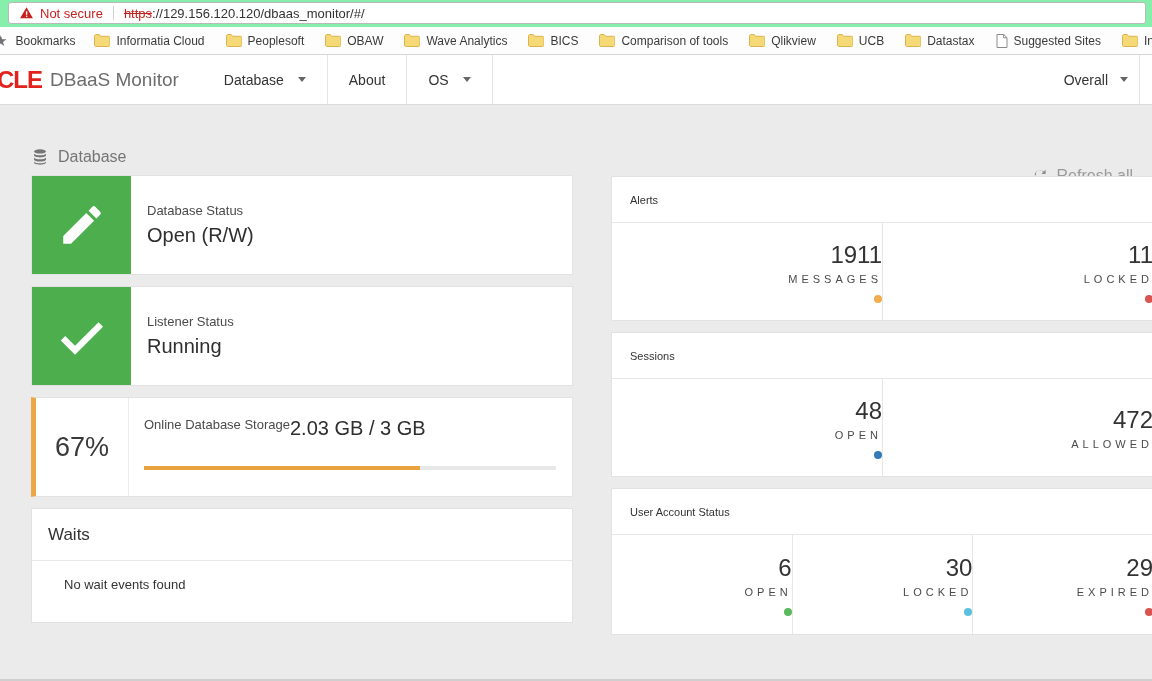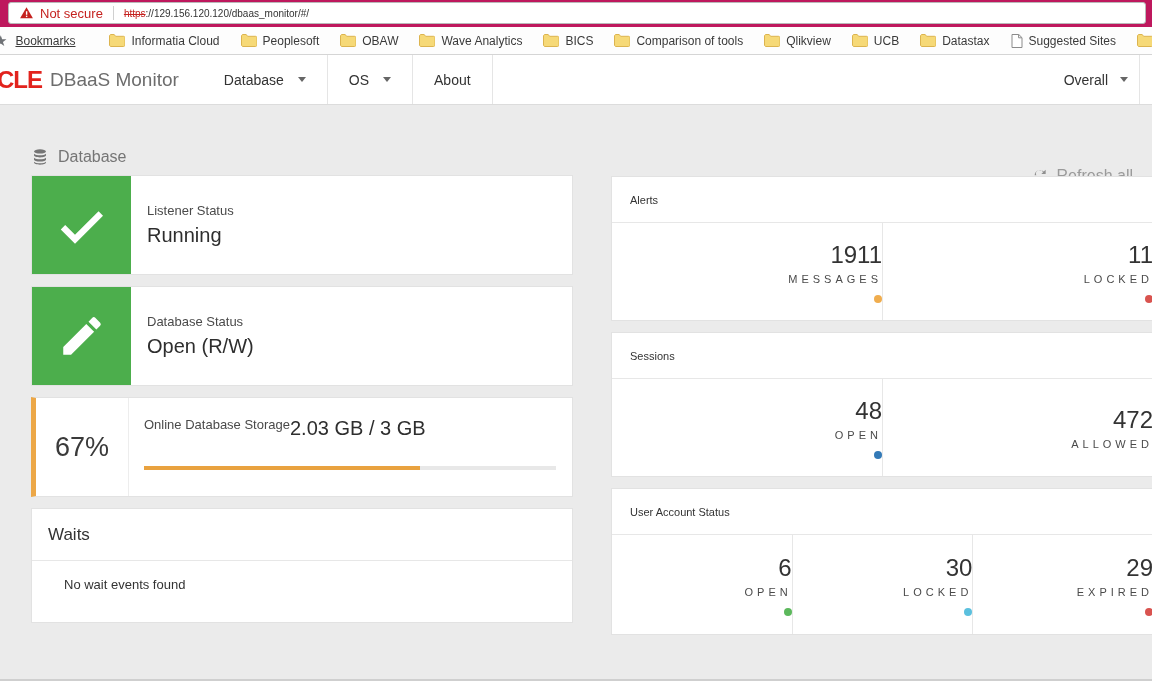--- a/index.html
+++ b/index.html
@@ -1,36 +1,36 @@
 <!DOCTYPE html>
 <html><head>
 <meta charset="utf-8">
 <style>
   * { margin:0; padding:0; box-sizing:border-box; }
   html,body { width:1152px; height:681px; overflow:hidden; }
   body { font-family:"Liberation Sans", sans-serif; background:#ebebeb; }
   .viewport { position:relative; width:1152px; height:681px; background:#ebebeb; overflow:hidden; }
 
   
-  .chrome-top { position:absolute; top:0; left:0; right:0; height:27px; background:#be185d; }
+  .chrome-top { position:absolute; top:0; left:0; right:0; height:27px; background:#86efac; }
   .omnibox { position:absolute; top:2px; left:8px; right:6px; height:22px; background:#fff;
              border:1px solid #b9b9b9; border-radius:3px; display:flex; align-items:center; padding:0 10px; }
   .warn-icon { width:15px; height:14px; margin-right:6px; flex:none; }
   .not-secure { color:#c5221f; font-size:13px; white-space:nowrap; }
   .omni-sep { width:1px; height:14px; background:#d0d0d0; margin:0 10px; }
-  .url { font-size:10px; color:#333; white-space:nowrap; }
+  .url { font-size:13px; color:#333; white-space:nowrap; }
   .url .scheme { color:#c5221f; text-decoration:line-through; text-decoration-color:#c5221f; }
 
   .bookmarks-bar { position:absolute; top:27px; left:0; right:0; height:28px; background:#fdfdfd;
                    border-bottom:1px solid #d5d5d5; display:flex; align-items:center; overflow:hidden;
                    font-size:12px; color:#3a3a3a; white-space:nowrap; }
   .bm-star { color:#6f7276; font-size:15px; margin:0 8px 0 -6px; }
   .bm-item { display:flex; align-items:center; margin-right:21px; cursor:default; flex:none; }
   .bm-item .ic { margin-right:6px; display:inline-flex; }
-  .bm-label-first { margin-right:34px; flex:none;text-decoration:underline; }
+  .bm-label-first { margin-right:19px; flex:none; }
 
   
   .app-header { position:absolute; top:55px; left:0; right:0; height:50px; background:#fff;
                 border-bottom:1px solid #dcdcdc; display:flex; align-items:stretch; }
   .logo { font-size:24px; font-weight:bold; color:#e2231d; letter-spacing:-1px; line-height:49px; margin-left:-3px; }
   .app-title { font-size:19px; color:#6d6d6d; line-height:49px; margin:0 24px 0 8px; }
   .nav-item { display:flex; align-items:center; padding:0 21px; font-size:14px; color:#333;
               border-right:1px solid #e5e5e5; cursor:pointer; }
   .caret { display:inline-block; width:0; height:0; margin-left:14px;
            border-left:4px solid transparent; border-right:4px solid transparent; border-top:5px solid #666; }
@@ -196,25 +196,25 @@
   </div>
 
   <div class="app-header">
     <span class="logo">CLE</span>
     <span class="app-title">DBaaS Monitor</span>
     <div class="nav-item">
       <span>Database</span>
       <span class="caret"></span>
     </div>
     <div class="nav-item">
+      <span>About</span>
+    </div>
+    <div class="nav-item">
       <span>OS</span>
       <span class="caret"></span>
-    </div>
-    <div class="nav-item">
-      <span>About</span>
     </div>
     <div class="hdr-spacer"></div>
     <div class="overall-item">
       <span>Overall</span>
       <span class="caret" style="margin-left:12px;"></span>
     </div>
     <div class="edge-divider"></div>
   </div>
 
   <div class="section-row">
@@ -237,39 +237,39 @@
         </svg>
       </span>
       <span>Refresh all</span>
     </div>
   </div>
 
   <div class="left-col">
 
     <div class="status-card">
       <div class="tile" style="background:#4cae4c;">
+        <svg width="50" height="50" viewBox="0 0 24 24" fill="#fff">
+          <path d="M3 17.25V21h3.75L17.81 9.94l-3.75-3.75L3 17.25zM20.71 7.04a1 1 0 0 0 0-1.41l-2.34-2.34a1 1 0 0 0-1.41 0l-1.83 1.83 3.75 3.75 1.83-1.83z"></path>
+        </svg>
+      </div>
+      <div class="card-text">
+        <div class="card-label">Database Status</div>
+        <div class="card-value">Open (R/W)</div>
+      </div>
+    </div>
+
+    <div class="status-card">
+      <div class="tile" style="background:#4cae4c;">
         <svg width="56" height="56" viewBox="0 0 24 24" fill="#fff">
           <path d="M9 16.2 4.8 12l-1.9 1.9L9 20 21 8l-1.9-1.9z"></path>
         </svg>
       </div>
       <div class="card-text">
         <div class="card-label">Listener Status</div>
         <div class="card-value">Running</div>
-      </div>
-    </div>
-
-    <div class="status-card">
-      <div class="tile" style="background:#4cae4c;">
-        <svg width="50" height="50" viewBox="0 0 24 24" fill="#fff">
-          <path d="M3 17.25V21h3.75L17.81 9.94l-3.75-3.75L3 17.25zM20.71 7.04a1 1 0 0 0 0-1.41l-2.34-2.34a1 1 0 0 0-1.41 0l-1.83 1.83 3.75 3.75 1.83-1.83z"></path>
-        </svg>
-      </div>
-      <div class="card-text">
-        <div class="card-label">Database Status</div>
-        <div class="card-value">Open (R/W)</div>
       </div>
     </div>
 
     <div class="storage-card">
       <div class="pct-zone">67%</div>
       <div class="storage-text">
         <div class="card-label">Online Database Storage</div>
         <div class="card-value">2.03 GB / 3 GB</div>
         <div class="progress">
           <div class="progress-fill" style="width: 67%;"></div>

